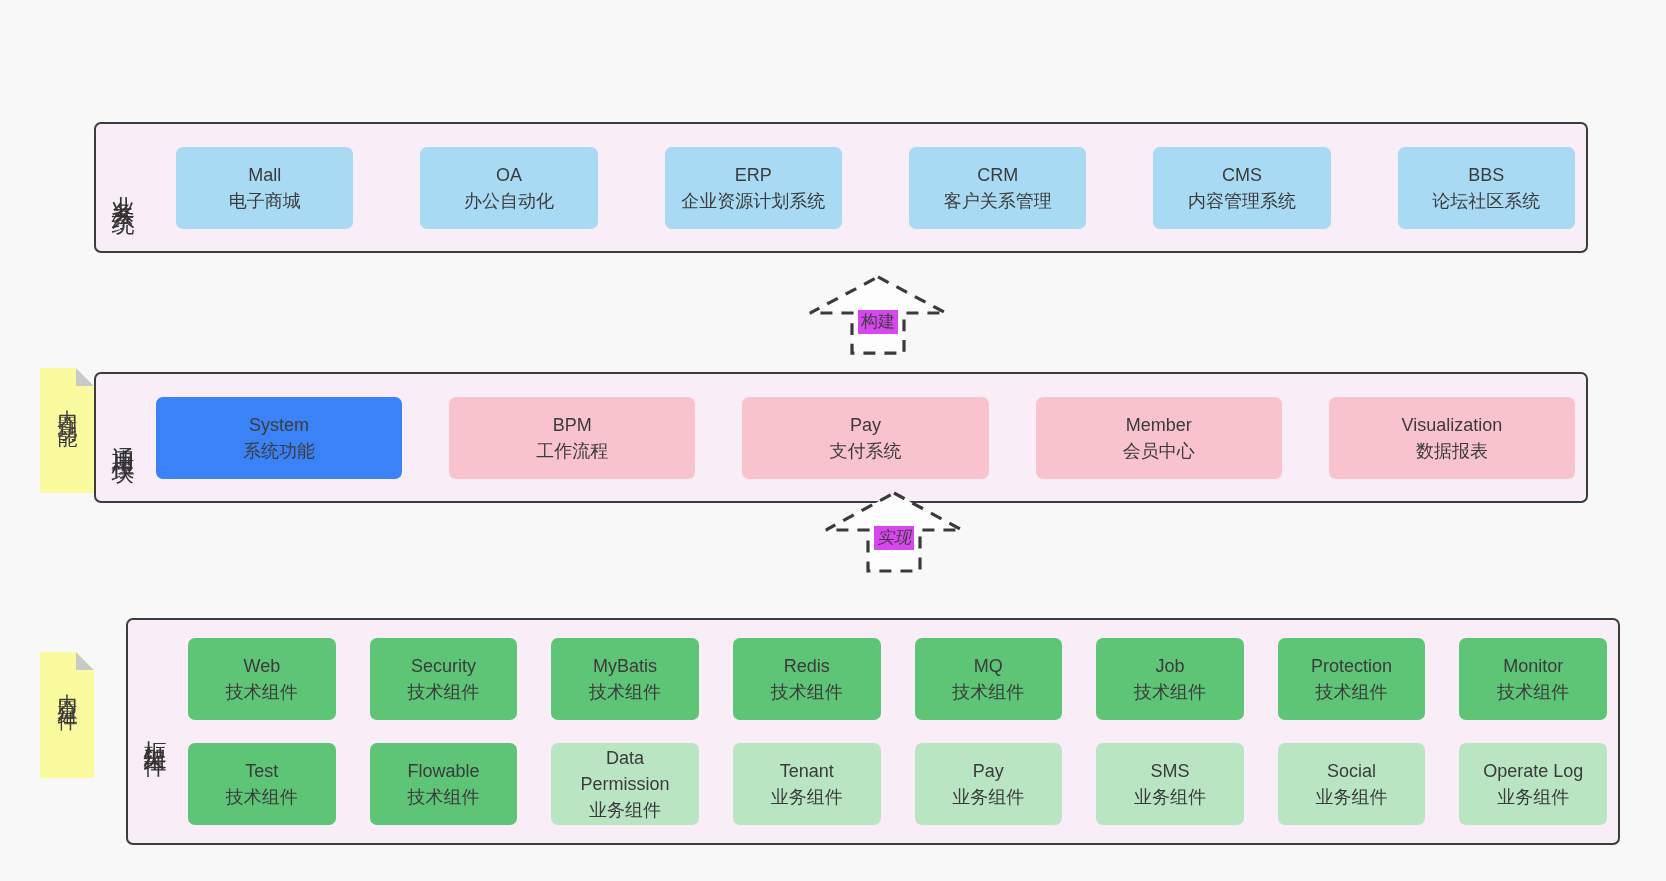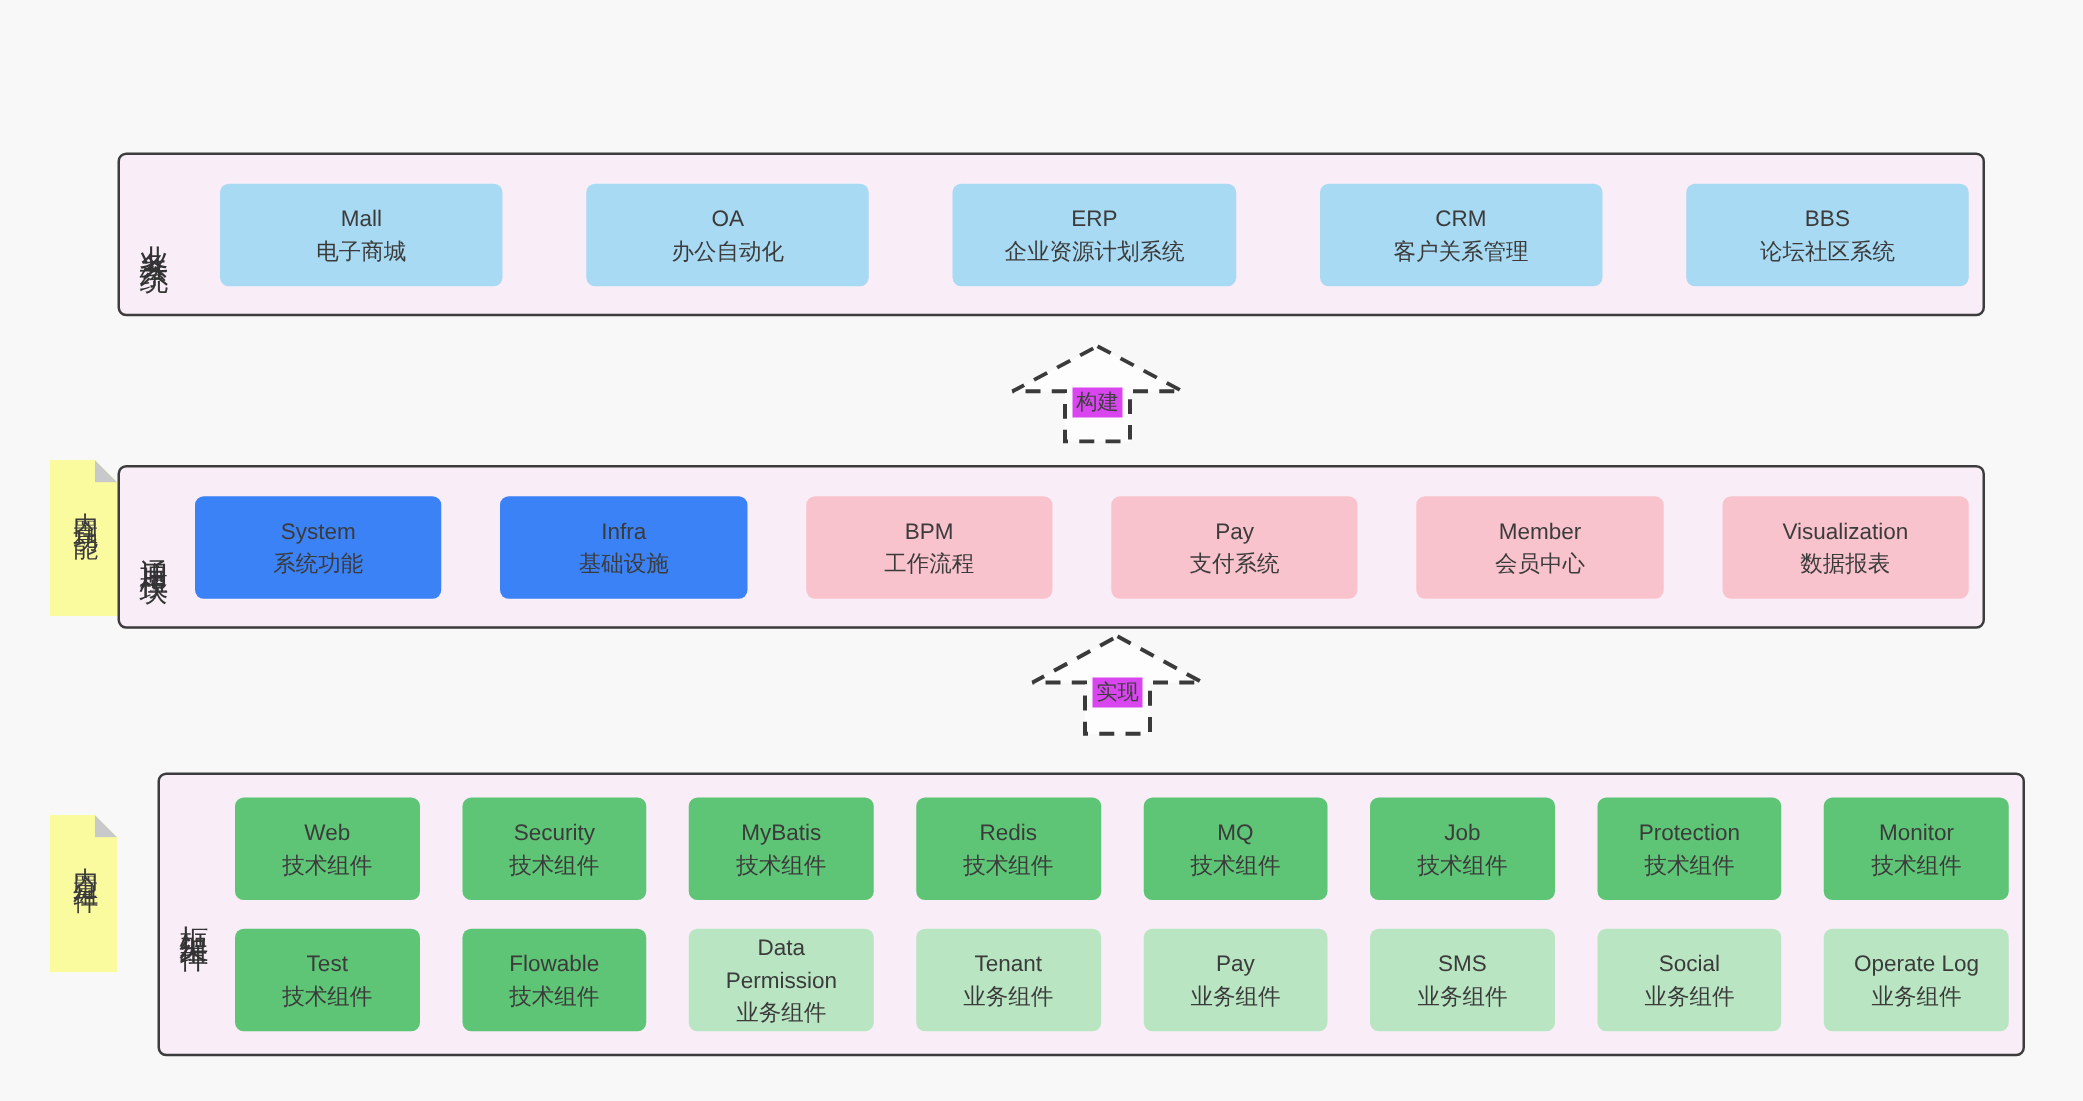--- a/index.html
+++ b/index.html
@@ -72,37 +72,37 @@
       </div>
       <div class="box blue">
         <span class="t">ERP</span>
         <span class="s">企业资源计划系统</span>
       </div>
       <div class="box blue">
         <span class="t">CRM</span>
         <span class="s">客户关系管理</span>
       </div>
       <div class="box blue">
+        <span class="t">CMS</span>
+        <span class="s">内容管理系统</span>
+      </div>
+      <div class="box blue">
         <span class="t">BBS</span>
         <span class="s">论坛社区系统</span>
       </div>
     </div>
   </div>
 
   <div class="layer" style="top:372px;height:131px;">
     <div class="layer-label">通用模块</div>
     <div class="row6">
       <div class="box red">
         <span class="t">System</span>
         <span class="s">系统功能</span>
       </div>
-      <div class="box red">
-        <span class="t">Infra</span>
-        <span class="s">基础设施</span>
-      </div>
       <div class="box pink">
         <span class="t">BPM</span>
         <span class="s">工作流程</span>
       </div>
       <div class="box pink">
         <span class="t">Pay</span>
         <span class="s">支付系统</span>
       </div>
       <div class="box pink">
         <span class="t">Member</span>
@@ -185,20 +185,20 @@
     </div>
   </div>
 
   <div class="arrow" style="left:808px;top:274px;height:82px;">
     <svg viewBox="0 0 140 84" preserveAspectRatio="none">
       <path d="M70,3 L138,40 L96,40 L96,81 L44,81 L44,40 L2,40 Z" fill="#fdfdfd" stroke="#3a3a3a" stroke-width="3.2" stroke-dasharray="12 9"></path>
     </svg>
     <div class="arrow-label">构建</div>
   </div>
 
-  <div class="arrow" style="left:824px;top:506px;height:84px;">
+  <div class="arrow" style="left:824px;top:490px;height:84px;font-style:italic;">
     <svg viewBox="0 0 140 84" preserveAspectRatio="none">
       <path d="M70,3 L138,40 L96,40 L96,81 L44,81 L44,40 L2,40 Z" fill="#fdfdfd" stroke="#3a3a3a" stroke-width="3.2" stroke-dasharray="12 9"></path>
     </svg>
     <div class="arrow-label">实现</div>
   </div>
 
 </div>
 
 </body></html>

